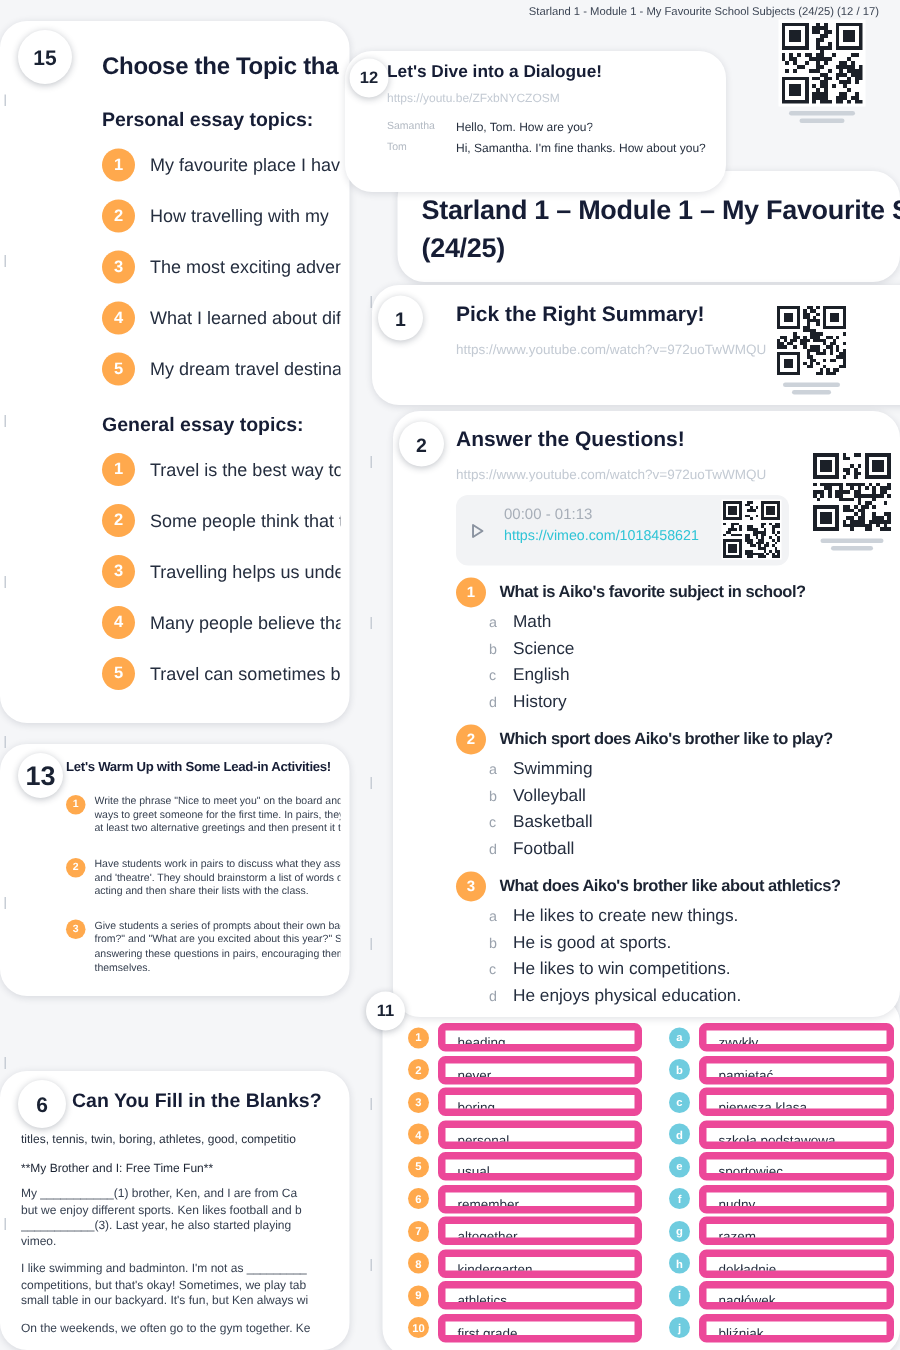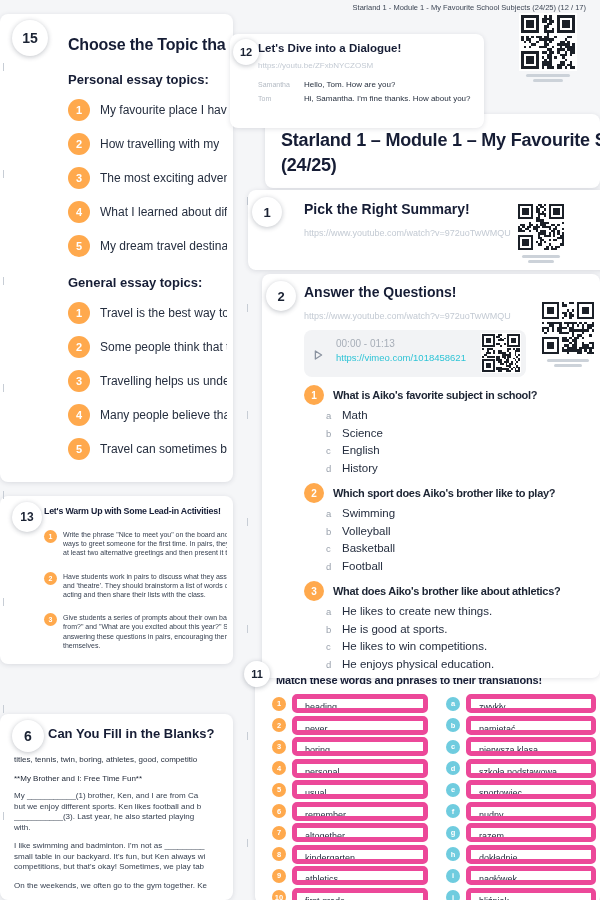--- a/index.html
+++ b/index.html
@@ -5,21 +5,21 @@
   *{margin:0;padding:0;box-sizing:border-box}
   html,body{background:#eceef1}
   body{font-family:"Liberation Sans",sans-serif;color:#252e3f}
   #canvas{position:relative;width:600px;height:900px;background:#f5f6f8;overflow:hidden;margin:0 auto}
 
   
   .dashline{position:absolute;width:1px;background:repeating-linear-gradient(180deg,#c7cdd5 0 8px,transparent 8px 107px)}
   #dash-left{left:3px;top:63px;height:837px;z-index:7}
   #dash-mid{left:247px;top:90px;height:810px;z-index:0}
 
-  .card{position:absolute;background:#fff;border-radius:8px;box-shadow:0 1px 5px rgba(30,41,59,.13);overflow:hidden}
+  .card{position:absolute;background:#fff;border-radius:18px;box-shadow:0 1px 5px rgba(30,41,59,.13);overflow:hidden}
   .badge{position:absolute;background:#fff;border-radius:50%;box-shadow:0 1px 5px rgba(30,41,59,.28);
          display:flex;align-items:center;justify-content:center;font-weight:700;color:#1a2233;z-index:6}
 
   .hdr{position:absolute;top:3px;right:14px;font-size:7.5px;color:#3c4554;z-index:5;white-space:nowrap}
 
   .qr{position:absolute;background:#fff;padding:2px;z-index:5}
   .qr svg{display:block;width:100%;height:100%}
   .qr-cap{position:absolute;z-index:5;display:flex;flex-direction:column;align-items:center;gap:2px}
   .qr-cap .bar{height:3px;border-radius:2px;background:#ccd2d9}
   .bar.w1{width:44px}.bar.w2{width:30px}
@@ -417,21 +417,20 @@
       <div class="lines">
         <div>Give students a series of prompts about their own backg</div>
         <div>from?" and "What are you excited about this year?" Stud</div>
         <div>answering these questions in pairs, encouraging them to</div>
         <div>themselves.</div>
       </div>
     </div>
   </div>
 
   <div class="card" id="card11">
-    <div class="c-title-s">Match these words and phrases to their translations!</div>
     <div class="rows">
       <div class="m-row">
         <span class="mc mc-num">1</span>
         <span class="pill pill-l">heading</span>
         <span class="mc mc-let">a</span>
         <span class="pill pill-r">zwykły</span>
       </div>
       <div class="m-row">
         <span class="mc mc-num">2</span>
         <span class="pill pill-l">never</span>
@@ -490,37 +489,37 @@
   </div>
 
   <div class="card" id="card6">
     <div class="c-title">Can You Fill in the Blanks?</div>
     <div class="wordbank">titles, tennis, twin, boring, athletes, good, competitio</div>
     <div class="subtt">**My Brother and I: Free Time Fun**</div>
     <div class="para">
       <div>My ___________(1) brother, Ken, and I are from Ca</div>
       <div>but we enjoy different sports. Ken likes football and b</div>
       <div>___________(3). Last year, he also started playing</div>
-      <div>with.</div>
+      <div>vimeo.</div>
     </div>
     <div class="para">
       <div>I like swimming and badminton. I'm not as _________</div>
+      <div>competitions, but that's okay! Sometimes, we play tab</div>
       <div>small table in our backyard. It's fun, but Ken always wi</div>
-      <div>competitions, but that's okay! Sometimes, we play tab</div>
     </div>
     <div class="para">
       <div>On the weekends, we often go to the gym together. Ke</div>
     </div>
   </div>
 
   <div class="badge" style="left:12px;top:20px;width:36px;height:36px;font-size:14px">15</div>
   <div class="badge" style="left:233px;top:39px;width:26px;height:26px;font-size:11px">12</div>
   <div class="badge" style="left:252px;top:197px;width:30px;height:30px;font-size:13px">1</div>
   <div class="badge" style="left:266px;top:281px;width:30px;height:30px;font-size:13px">2</div>
-  <div class="badge" style="left:12px;top:502px;width:30px;height:30px;font-size:12px">13</div>
+  <div class="badge" style="left:12px;top:502px;width:30px;height:30px;font-size:18px">13</div>
   <div class="badge" style="left:244px;top:661px;width:26px;height:26px;font-size:11px">11</div>
   <div class="badge" style="left:12px;top:720px;width:32px;height:32px;font-size:14px">6</div>
 
   <div class="qr" style="left:519px;top:13px;width:58px;height:58px">
       <svg viewBox="0 0 21 21" shape-rendering="crispEdges" fill="#1b2028">
         <rect x="0" y="0" width="7" height="7"></rect>
         <rect fill="#fff" x="1" y="1" width="5" height="5"></rect>
         <rect x="2" y="2" width="3" height="3"></rect>
         <rect x="14" y="0" width="7" height="7"></rect>
         <rect fill="#fff" x="15" y="1" width="5" height="5"></rect>

